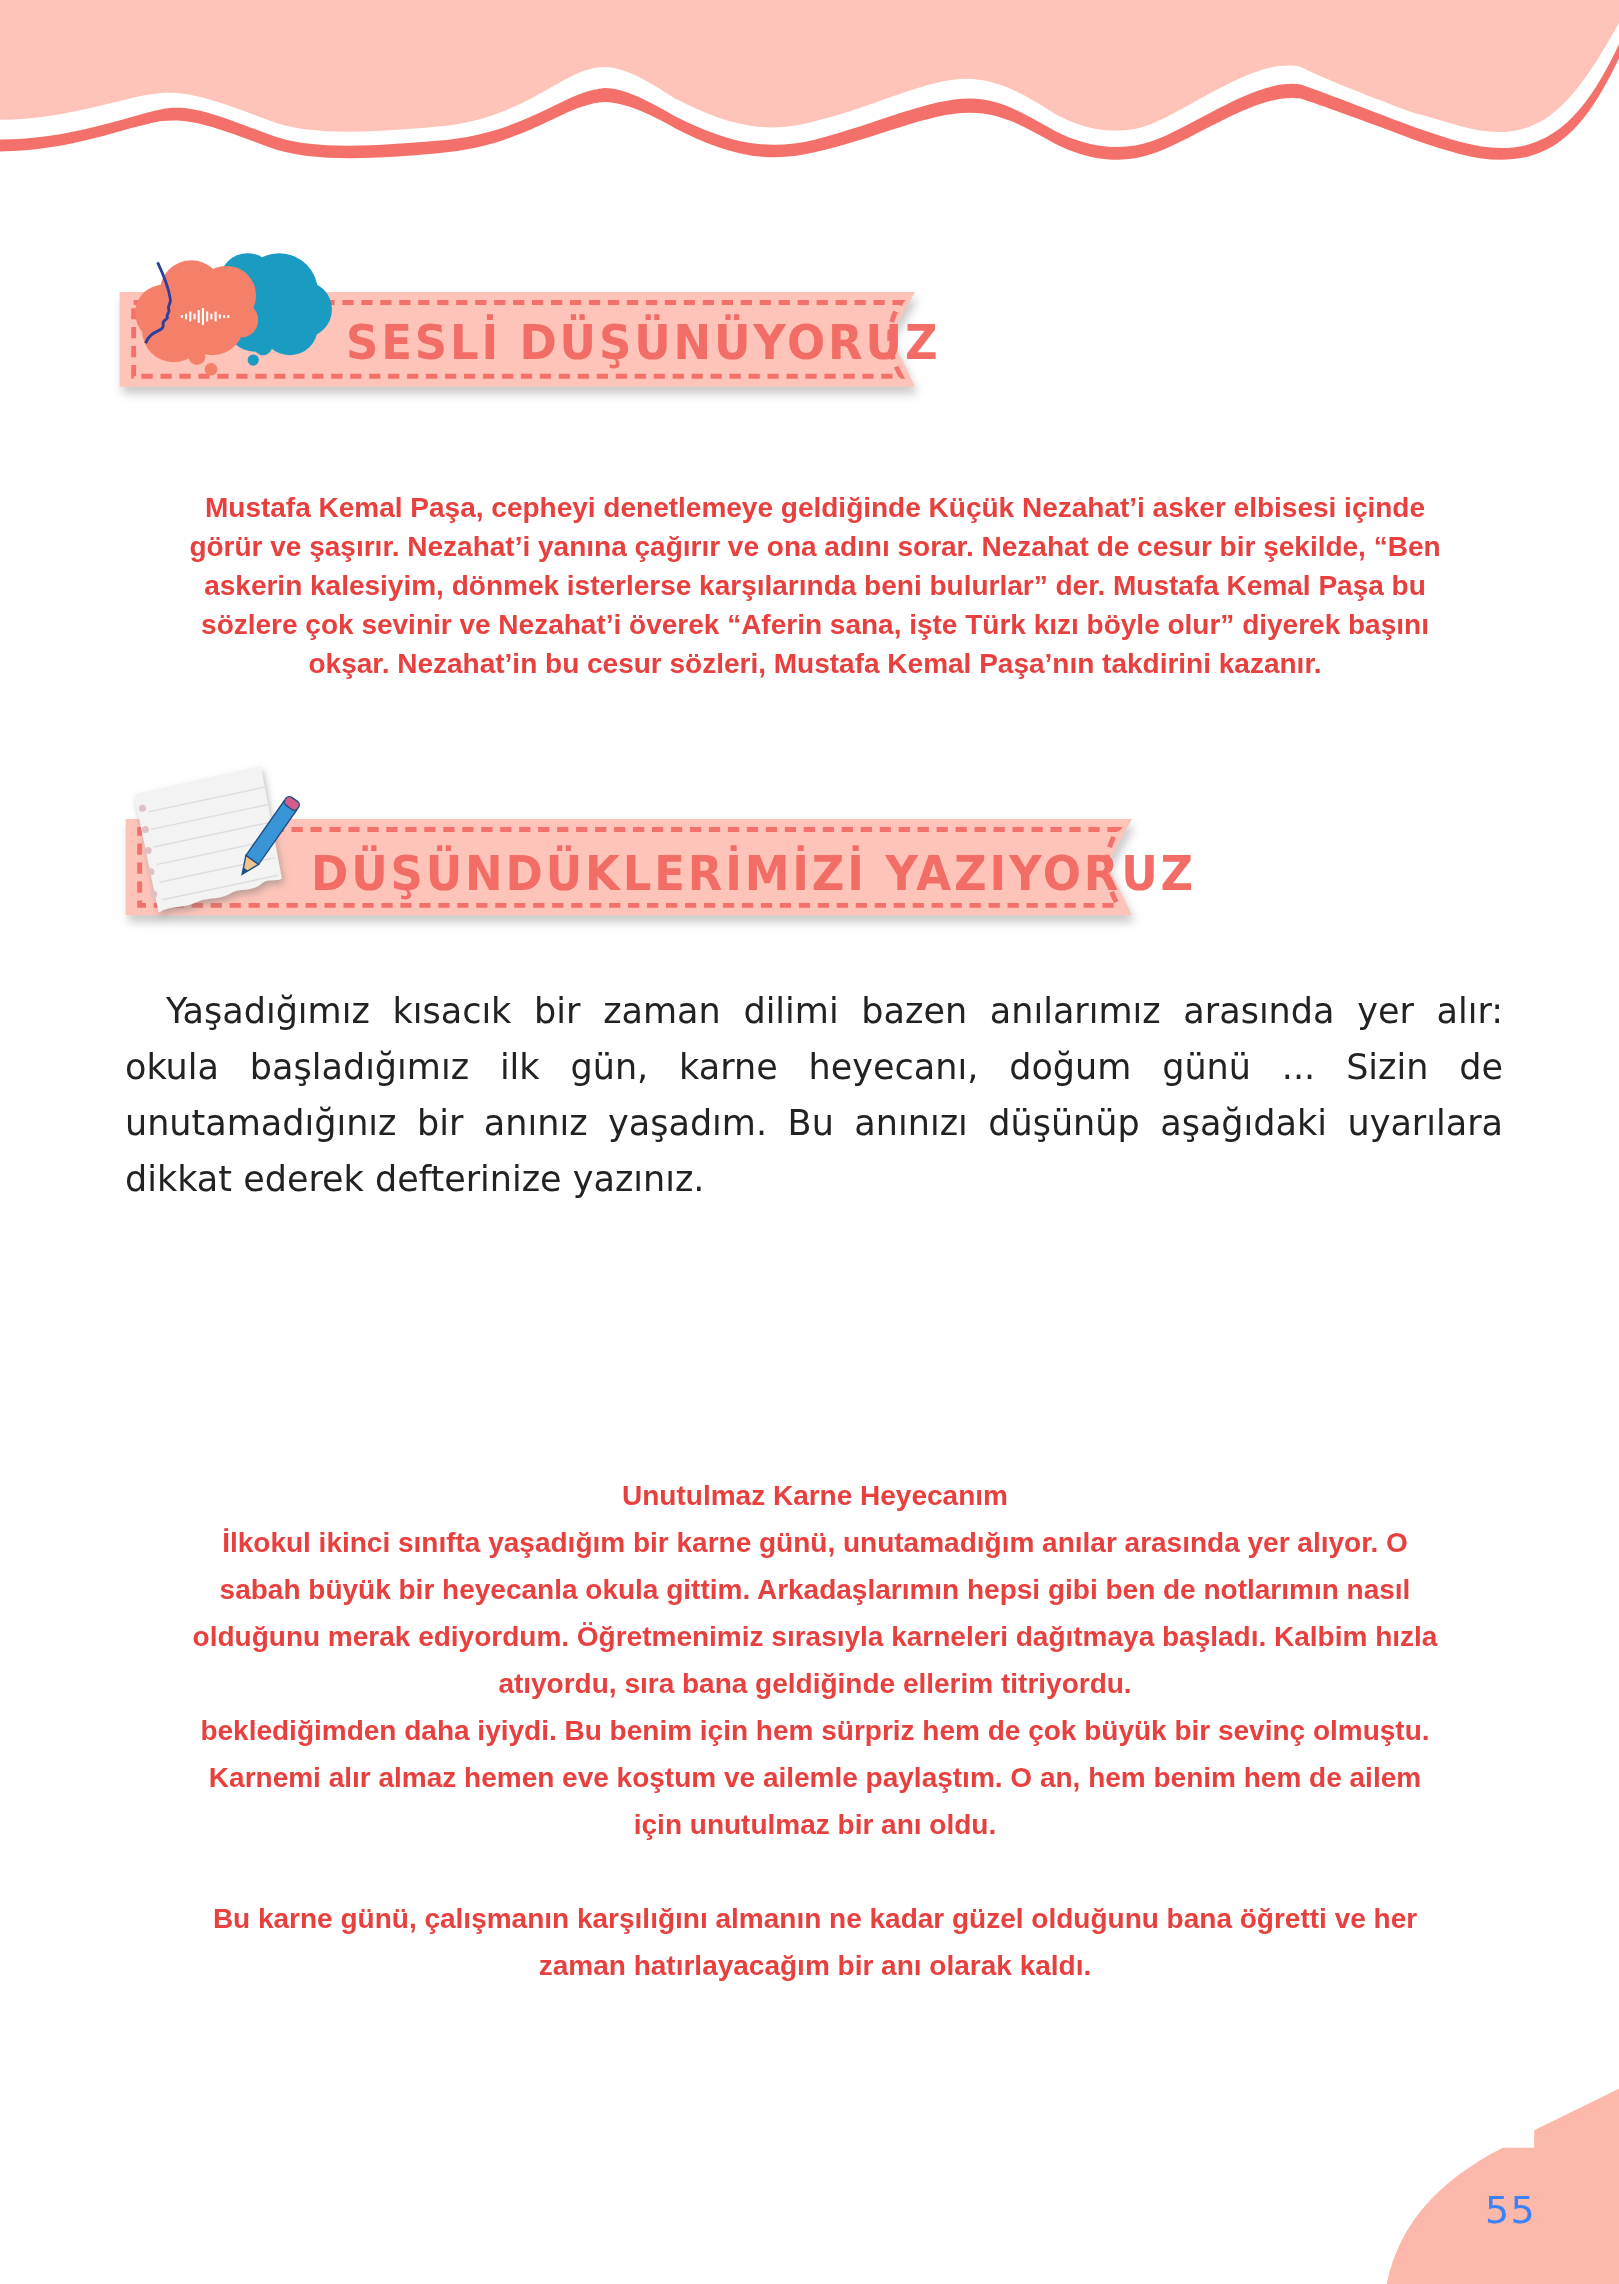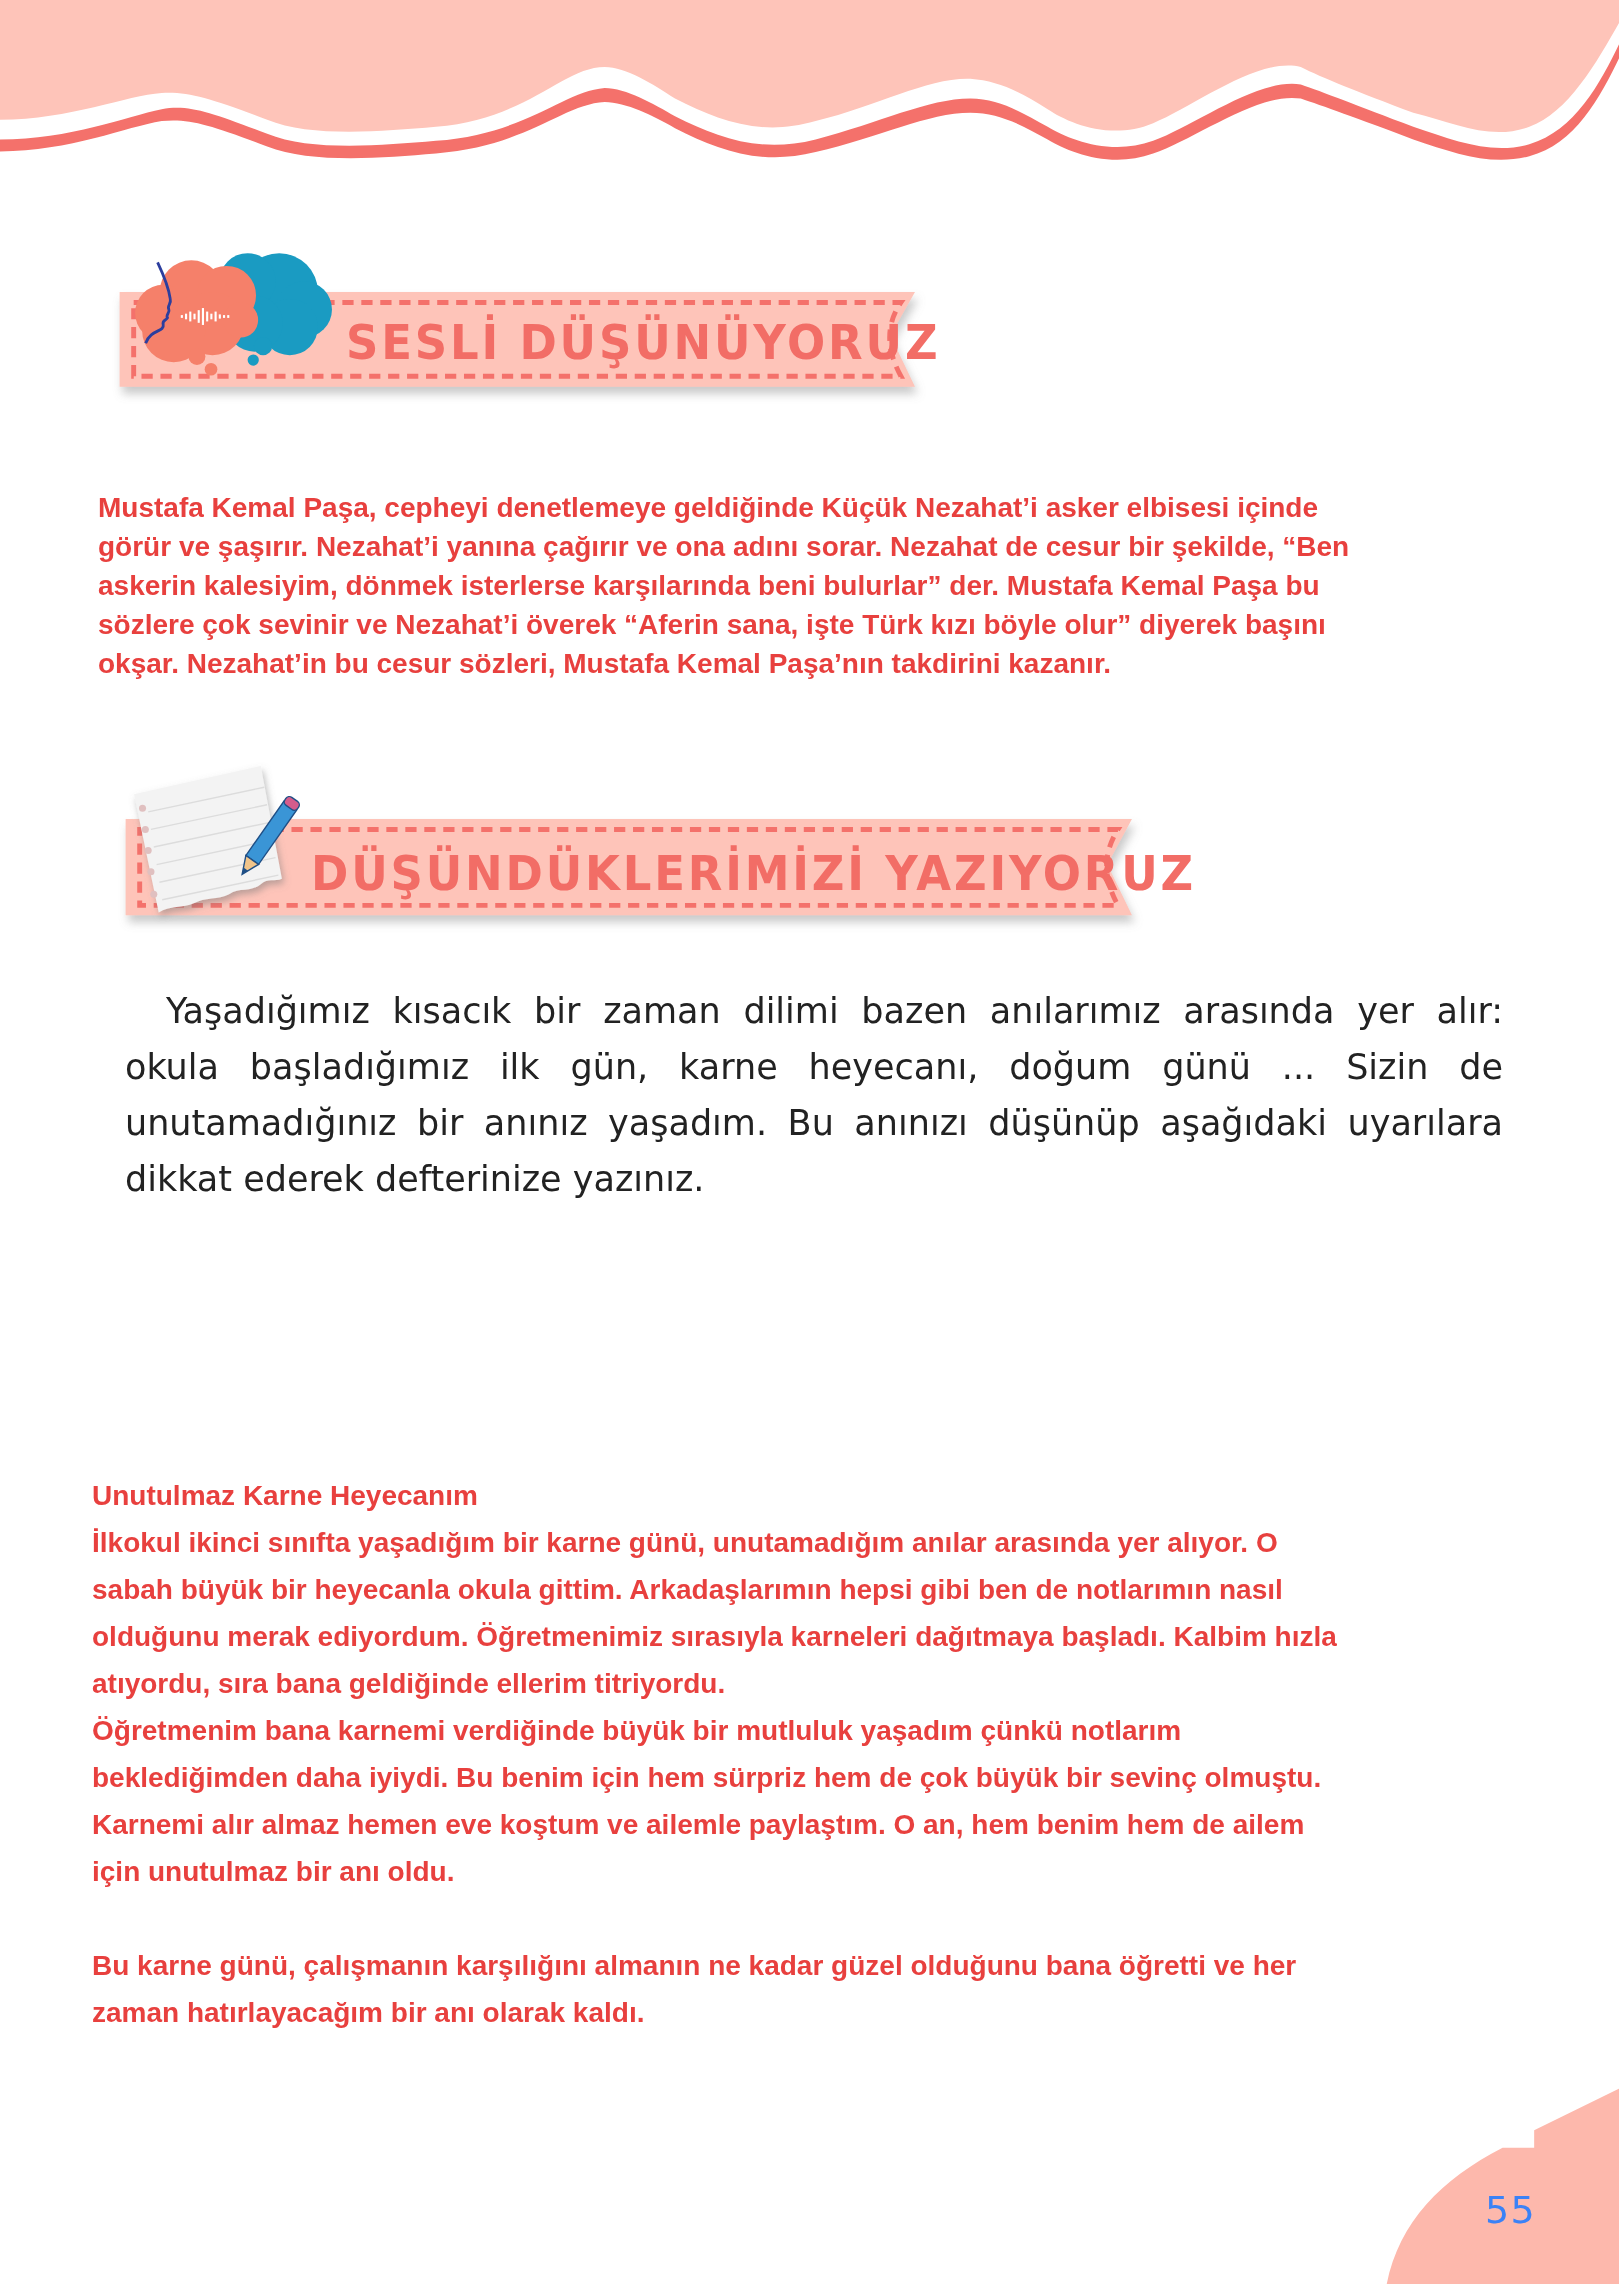--- a/index.html
+++ b/index.html
@@ -12,21 +12,21 @@
 
   .banner { position:absolute; }
   .banner svg.ribbon { position:absolute; left:0; top:0; overflow:visible; }
   .banner-title { position:absolute; font-family:"DejaVu Sans", sans-serif; font-weight:bold;
                   color:#f26d66; letter-spacing:2.8px; white-space:nowrap; }
   #banner1 { left:114px; top:239px; width:808px; height:169px; }
   #banner1 .banner-title { left:232px; top:77px; font-size:45px; transform:scaleY(1.08); }
   #banner2 { left:120px; top:759px; width:1019px; height:169px; }
   #banner2 .banner-title { left:191px; top:88px; font-size:45px; transform:scaleY(1.08); }
 
-  .red-text { position:absolute; color:#e8403e; font-weight:bold; 
+  .red-text { position:absolute; color:#e8403e; font-weight:bold; text-align:center;
               font-family:"Liberation Sans", sans-serif; }
   #story { left:98px; top:488px; width:1434px; font-size:28px; line-height:39px; }
   #instruction { position:absolute; left:125px; top:983px; width:1378px; font-family:"DejaVu Sans", sans-serif;
                  font-size:35px; line-height:56px; color:#222; text-align:justify; }
   #instruction .indent { display:inline-block; width:41px; }
   #essay { left:84px; top:1468px; width:1462px; font-size:28px; line-height:39px; }
   #essay p { margin:8px; }
   #essay .gap { height:39px; }
 </style>
 </head>
@@ -137,21 +137,20 @@
 </div>
 
 <div id="instruction"><span class="indent"></span><span>Yaşadığımız kısacık bir zaman dilimi bazen anılarımız arasında yer alır: okula başladığımız ilk gün, karne heyecanı, doğum günü ... Sizin de unutamadığınız bir anınız yaşadım. Bu anınızı düşünüp aşağıdaki uyarılara dikkat ederek defterinize yazınız.</span></div>
 
 <div class="red-text" id="essay">
   <p>Unutulmaz Karne Heyecanım</p>
   <p>İlkokul ikinci sınıfta yaşadığım bir karne günü, unutamadığım anılar arasında yer alıyor. O</p>
   <p>sabah büyük bir heyecanla okula gittim. Arkadaşlarımın hepsi gibi ben de notlarımın nasıl</p>
   <p>olduğunu merak ediyordum. Öğretmenimiz sırasıyla karneleri dağıtmaya başladı. Kalbim hızla</p>
   <p>atıyordu, sıra bana geldiğinde ellerim titriyordu.</p>
-  <p>Öğretmenim bana karnemi verdiğinde büyük bir mutluluk yaşadım çünkü notlarım</p>
   <p>beklediğimden daha iyiydi. Bu benim için hem sürpriz hem de çok büyük bir sevinç olmuştu.</p>
   <p>Karnemi alır almaz hemen eve koştum ve ailemle paylaştım. O an, hem benim hem de ailem</p>
   <p>için unutulmaz bir anı oldu.</p>
   <div class="gap"></div>
   <p>Bu karne günü, çalışmanın karşılığını almanın ne kadar güzel olduğunu bana öğretti ve her</p>
   <p>zaman hatırlayacağım bir anı olarak kaldı.</p>
 </div>
 
 <svg class="corner" viewBox="0 0 404 349">
   <path d="M404,70 L282,130 L282,155 L237,155 C150,200 90,260 72,349 L404,349 Z" fill="#fdb8ac"></path>

